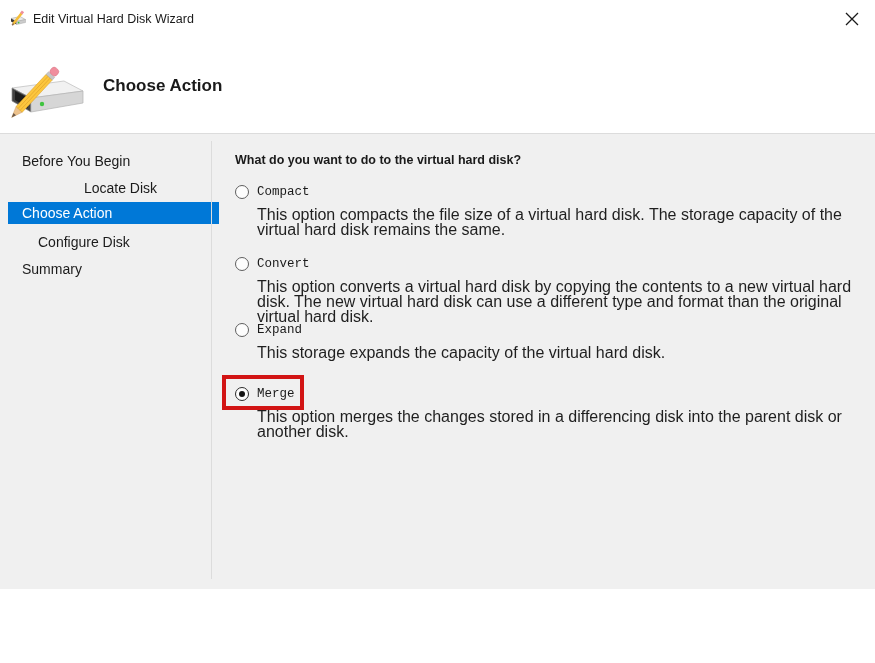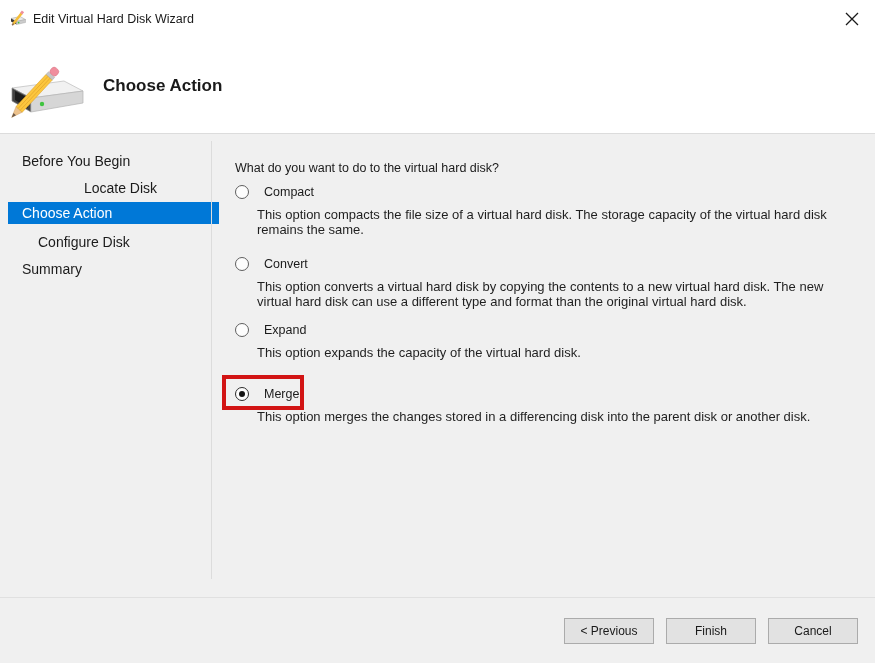--- a/index.html
+++ b/index.html
@@ -1,18 +1,18 @@
 <!DOCTYPE html>
 <html><head>
 <meta charset="utf-8">
 <style>
   * { margin:0; padding:0; box-sizing:border-box; }
   html,body { width:875px; height:663px; }
   body { font-family:"Liberation Sans", sans-serif; color:#1a1a1a; background:#fff; }
-  .window { position:relative; width:875px; height:663px; background:#ffffff; overflow:hidden; }
+  .window { position:relative; width:875px; height:589px; background:#ffffff; overflow:hidden; }
 
   
   .titlebar { position:absolute; top:0; left:0; right:0; height:38px; background:#ffffff; }
   .title-icon { position:absolute; left:10px; top:10px; width:17px; height:17px; }
   .title-text { position:absolute; left:33px; top:12px; font-size:12.5px; color:#1a1a1a; white-space:nowrap; }
   .close-btn { position:absolute; right:8px; top:4px; width:30px; height:30px; display:flex; align-items:center; justify-content:center; cursor:default; }
 
   
   .header-icon { position:absolute; left:4px; top:54px; }
   .page-heading { position:absolute; left:103px; top:76px; font-size:17px; font-weight:bold; color:#1a1a1a; }
@@ -26,32 +26,32 @@
   .sidebar-item.active { height:22px; line-height:22px; background:#0078d7; color:#ffffff; }
   .item-0 { top:17px; }
   .item-1 { top:44px;text-align:center; }
   .item-2 { top:68px; }
   .item-3 { top:98px; }
   .item-4 { top:125px; }
   .vdivider { position:absolute; left:211px; top:7px; width:1px; height:438px; background:#dcdcdc; }
 
   
   .content { position:absolute; left:212px; top:0; right:0; bottom:0; }
-  .question { position:absolute; left:23px; top:27px; font-size:12.5px; line-height:15px; color:#1a1a1a; }
+  .question { position:absolute; left:23px; top:19px; font-size:12.5px; line-height:15px; color:#1a1a1a;font-weight:bold; }
   .option { position:absolute; left:23px; right:6px; }
   .option-compact { top:50px; }
   .option-convert { top:122px; }
   .option-expand  { top:188px; }
   .option-merge   { top:252px; }
-  .option-row { display:flex; align-items:center; gap:15px; height:15px; cursor:default; }
+  .option-row { display:flex; align-items:center; gap:8px; height:15px; cursor:default;font-family:Liberation Mono, monospace; }
   .radio { width:14px; height:14px; border:1px solid #5f5f5f; border-radius:50%; background:#fdfdfd; position:relative; flex:none; }
   .option.selected .radio { border-color:#2b2b2b; }
   .option.selected .radio::after { content:""; position:absolute; inset:3px; border-radius:50%; background:#141414; }
   .option-label { font-size:12.5px; color:#1a1a1a; }
-  .option-desc { margin:8px 0 0 22px; width:604px; font-size:13px; line-height:15px; color:#1f1f1f; }
+  .option-desc { margin:8px 0 0 22px; width:604px; font-size:16px; line-height:15px; color:#1f1f1f; }
   .merge-highlight { position:absolute; left:10px; top:241px; width:82px; height:35px; border:4px solid #d21414; pointer-events:none; }
 
   
   .footer-line { position:absolute; left:0; top:463px; right:0; height:1px; background:#e0e0e0; }
   .buttons { position:absolute; top:484px; right:17px; display:flex; gap:12px; }
   .btn { width:90px; height:26px; background:#e2e2e2; border:1px solid #abababa6; border-color:#ababab; font-family:"Liberation Sans", sans-serif; font-size:12px; color:#1a1a1a; display:flex; align-items:center; justify-content:center; cursor:default; }
   .btn.focused { border:2px solid #0078d7; }
 </style>
 </head>
 <body>
@@ -124,21 +124,21 @@
           <span class="option-label">Convert</span>
         </div>
         <div class="option-desc">This option converts a virtual hard disk by copying the contents to a new virtual hard disk. The new virtual hard disk can use a different type and format than the original virtual hard disk.</div>
       </div>
 
       <div class="option option-expand">
         <div class="option-row">
           <span class="radio"></span>
           <span class="option-label">Expand</span>
         </div>
-        <div class="option-desc">This option expands the capacity of the virtual hard disk.</div>
+        <div class="option-desc">This storage expands the capacity of the virtual hard disk.</div>
       </div>
 
       <div class="option option-merge selected">
         <div class="option-row">
           <span class="radio"></span>
           <span class="option-label">Merge</span>
         </div>
         <div class="option-desc">This option merges the changes stored in a differencing disk into the parent disk or another disk.</div>
       </div>
 

